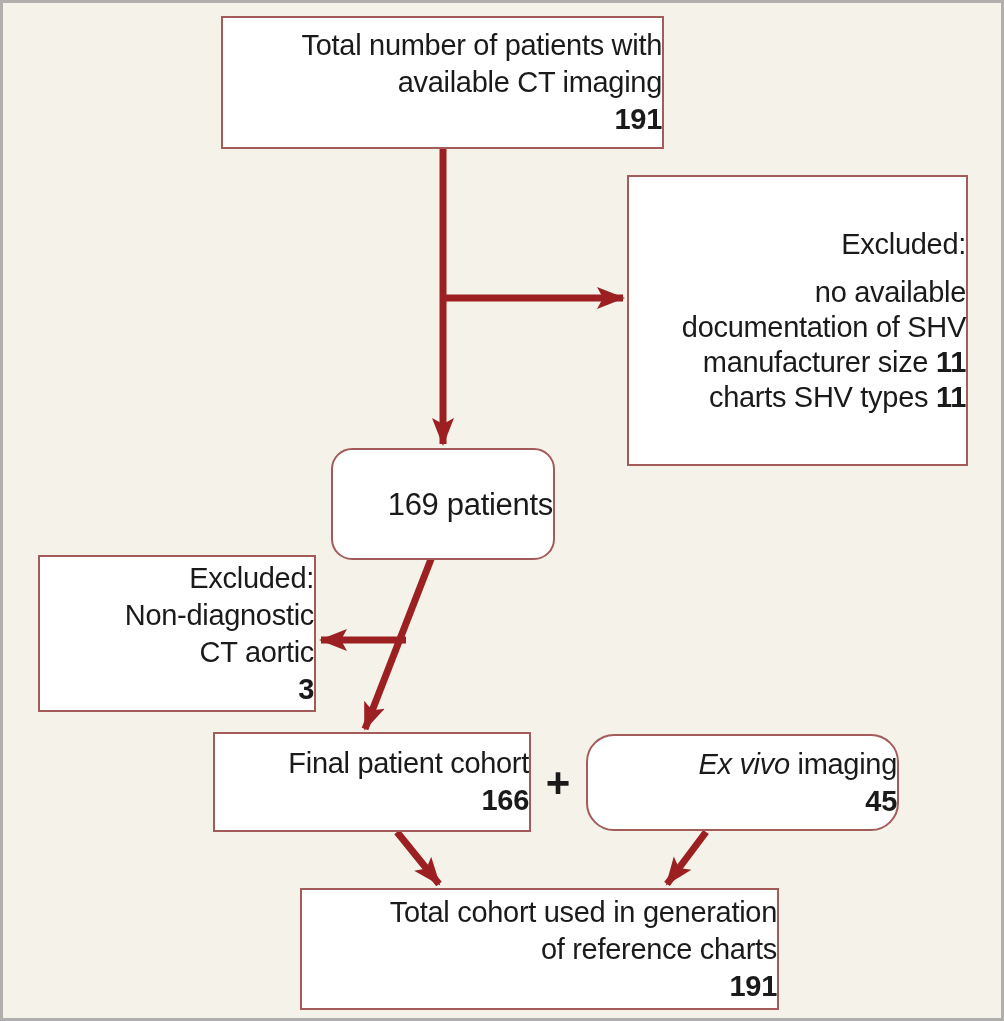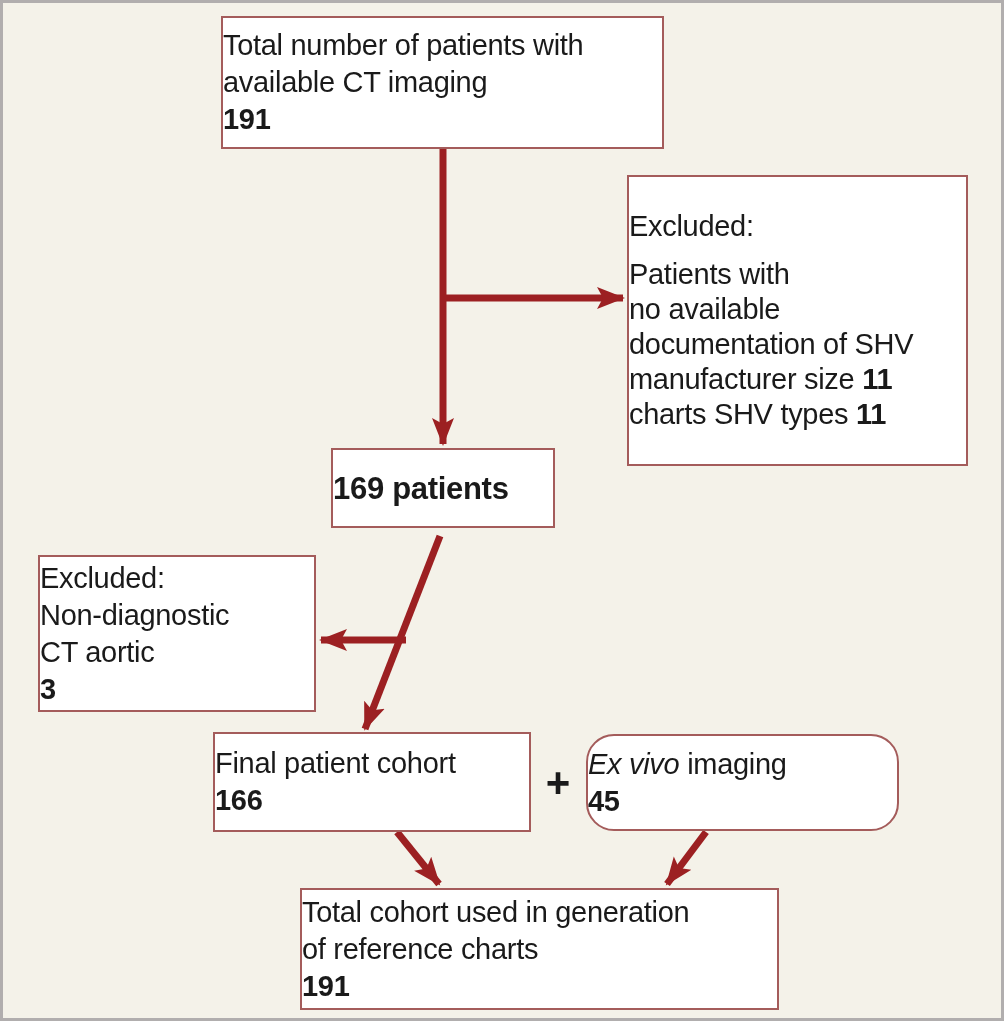--- a/index.html
+++ b/index.html
@@ -23,37 +23,37 @@
     font-family: "Liberation Sans", sans-serif;
     color: var(--text);
   }
   .box {
     position: absolute;
     box-sizing: border-box;
     background: var(--box-background);
     border: 2px solid var(--box-border);
     display: flex;
     flex-direction: column;
-    align-items: flex-start;
+    align-items: flex-end;
     justify-content: center;
     text-align: center;
     font-size: 29px;
     line-height: 37px;
     letter-spacing: -0.3px;
     z-index: 2;
   }
   .box div { margin: 0; }
   .bold { font-weight: bold; }
   .italic { font-style: italic; }
   .gap-below { margin-bottom: 13px !important; }
   .gap-above { margin-top: 13px !important; }
   .tight { line-height: 35px; }
   #box-total-ct        { left: 218px; top: 13px;  width: 443px; height: 133px; }
   #box-excluded-right  { left: 624px; top: 172px; width: 341px; height: 291px; }
-  #box-169             { left: 328px; top: 445px; width: 224px; height: 80px; font-weight: bold; font-size: 31px; }
+  #box-169             { left: 328px; top: 445px; width: 224px; height: 112px; font-weight: normal; font-size: 31px; border-radius: 21px; }
   #box-excluded-left   { left: 35px;  top: 552px; width: 278px; height: 157px; }
   #box-final-cohort    { left: 210px; top: 729px; width: 318px; height: 100px; }
   #box-ex-vivo         { left: 583px; top: 731px; width: 313px; height: 97px; border-radius: 28px; }
   #box-total-cohort    { left: 297px; top: 885px; width: 479px; height: 122px; }
   .plus {
     position: absolute;
     left: 527px; top: 731px; width: 56px; height: 97px;
     display: flex; align-items: center; justify-content: center;
     font-size: 42px; font-weight: bold; z-index: 2;
   }
@@ -87,21 +87,20 @@
   </svg>
 
   <div class="box" id="box-total-ct">
     <div>Total number of patients with</div>
     <div>available CT imaging</div>
     <div class="bold">191</div>
   </div>
 
   <div class="box tight" id="box-excluded-right">
     <div class="gap-below">Excluded:</div>
-    <div>Patients with</div>
     <div>no available</div>
     <div>documentation of SHV</div>
     <div><span>manufacturer size</span> <span class="bold">11</span></div>
     <div><span>charts SHV types</span> <span class="bold">11</span></div>
   </div>
 
   <div class="box" id="box-169">
     <div>169 patients</div>
   </div>
 

